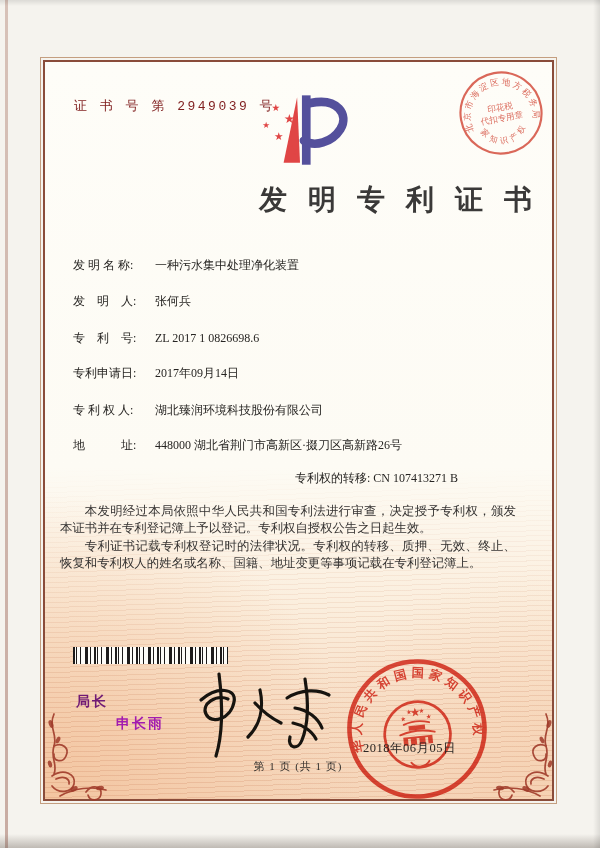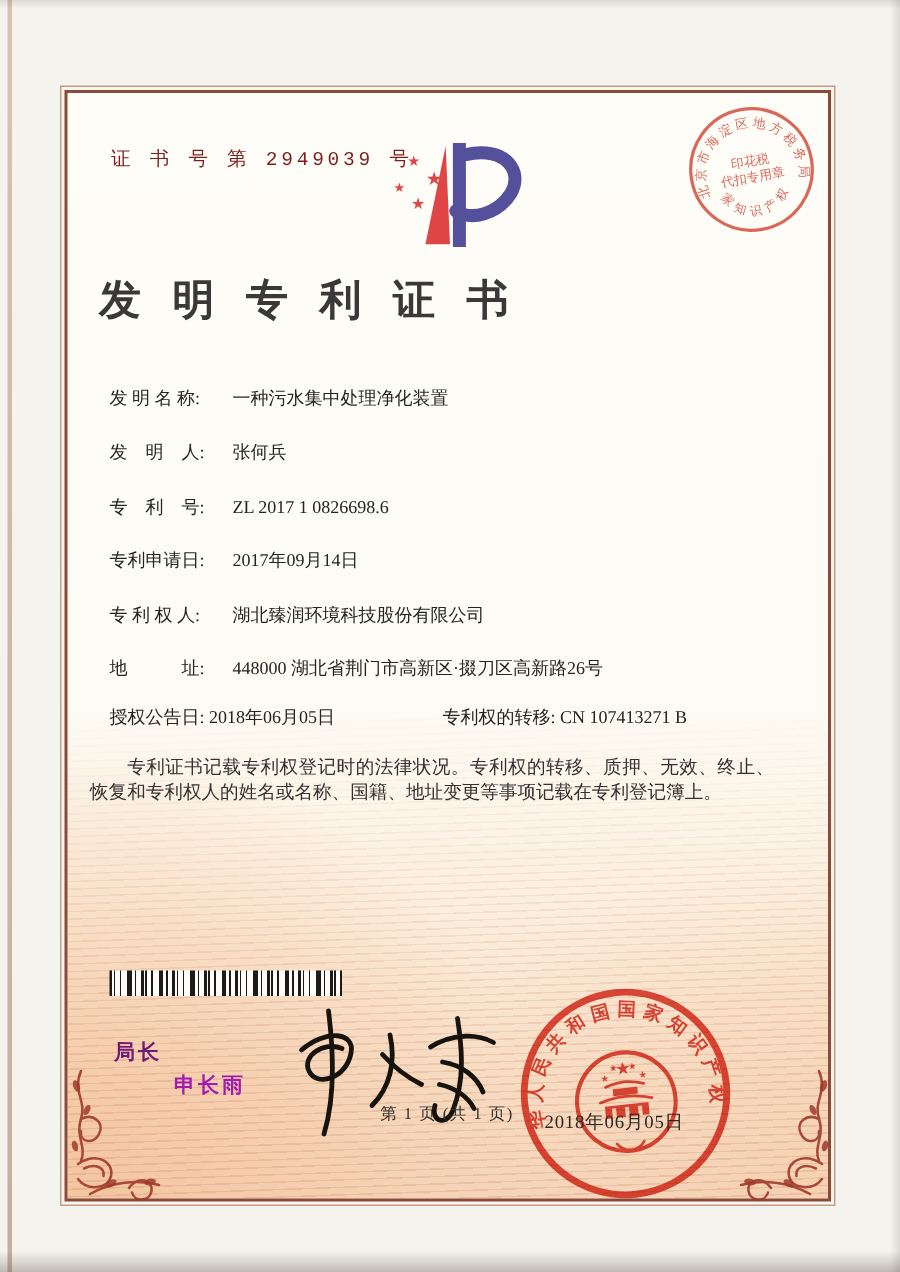--- a/index.html
+++ b/index.html
@@ -35,21 +35,21 @@
   }
   .frame { position:absolute; left:43px; top:60px; width:511px; height:741px; z-index:2;
     border:2px solid #8a4c3a; outline:1px solid #c49e80; outline-offset:2px; }
 
   .cert-no { position:absolute; left:74px; top:97px; z-index:3;
     font-size:13px; letter-spacing:2.5px; color:#7f1d1d; white-space:nowrap;font-family:Liberation Mono, monospace; }
 
   .logo { position:absolute; left:247px; top:90px; width:106px; height:82px; z-index:3; }
 
   .title { position:absolute; left:45px; top:181px; width:508px; z-index:3;
-    text-align:left; font-size:28px; font-weight:600; color:#3a3938;
+    text-align:right; font-size:28px; font-weight:600; color:#3a3938;
     letter-spacing:21px; text-indent:21px; white-space:nowrap; }
 
   .f-row { position:absolute; z-index:3; font-size:12px; color:#262422; white-space:nowrap; }
   .f-label { display:inline-block; width:82px; }
   .f-val { }
   .row0 { left:73px; top:257px; }
   .row1 { left:73px; top:293px; }
   .row2 { left:73px; top:330px; }
   .row3 { left:73px; top:365px; }
   .row4 { left:73px; top:402px; }
@@ -78,21 +78,21 @@
 
   .signature { position:absolute; left:183px; top:668px; width:155px; height:96px; z-index:4; }
 
   .stamp-top { position:absolute; left:456px; top:68px; width:90px; height:90px; z-index:5;
     mix-blend-mode:multiply; opacity:.92; }
   .seal-bottom { position:absolute; left:344px; top:656px; width:146px; height:146px; z-index:5;
     mix-blend-mode:multiply; opacity:.95; }
   .seal-date { position:absolute; left:363px; top:740px; z-index:6;
     font-size:12.5px; color:#2b2724; letter-spacing:.5px; white-space:nowrap; }
 
-  .page-footer { position:absolute; left:298px; top:735px; transform:translateX(-50%); z-index:4;
+  .page-footer { position:absolute; left:298px; top:759px; transform:translateX(-50%); z-index:4;
     font-size:11px; color:#33302d; letter-spacing:1px; white-space:nowrap; }
 
   .ornament { position:absolute; width:64px; height:92px; z-index:3; }
   .orn-left { left:44px; top:712px; }
   .orn-right { left:492px; top:712px; transform:scaleX(-1); }
 
   svg text { font-family:"Liberation Serif","DejaVu Serif",serif; }
 </style>
 </head>
 <body>
@@ -117,24 +117,24 @@
 
   <div class="title">发明专利证书</div>
 
   <div class="f-row row0"><span class="f-label">发 明 名 称: </span><span class="f-val">一种污水集中处理净化装置</span></div>
   <div class="f-row row1"><span class="f-label">发　明　人: </span><span class="f-val">张何兵</span></div>
   <div class="f-row row2"><span class="f-label">专　利　号: </span><span class="f-val">ZL 2017 1 0826698.6</span></div>
   <div class="f-row row3"><span class="f-label">专利申请日: </span><span class="f-val">2017年09月14日</span></div>
   <div class="f-row row4"><span class="f-label">专 利 权 人: </span><span class="f-val">湖北臻润环境科技股份有限公司</span></div>
   <div class="f-row row5"><span class="f-label">地　　　址: </span><span class="f-val">448000 湖北省荆门市高新区·掇刀区高新路26号</span></div>
 
-  <div class="f-row grant-a"><span>授权公告日: </span><span>2018年06月05日</span></div>
   <div class="f-row grant-b"><span>专利权的转移: </span><span>CN 107413271 B</span></div>
 
   <div class="body-text">
+    <p>本发明经过本局依照中华人民共和国专利法进行审查，决定授予专利权，颁发本证书并在专利登记簿上予以登记。专利权自授权公告之日起生效。</p>
     <p>专利证书记载专利权登记时的法律状况。专利权的转移、质押、无效、终止、恢复和专利权人的姓名或名称、国籍、地址变更等事项记载在专利登记簿上。</p>
   </div>
 
   <div class="barcode"></div>
 
   <div class="officer-title">局长</div>
   <div class="officer-name">申长雨</div>
 
   <svg class="signature" viewBox="0 0 155 96">
     <g fill="none" stroke="#17140f" stroke-width="3.2" stroke-linecap="round" stroke-linejoin="round">

